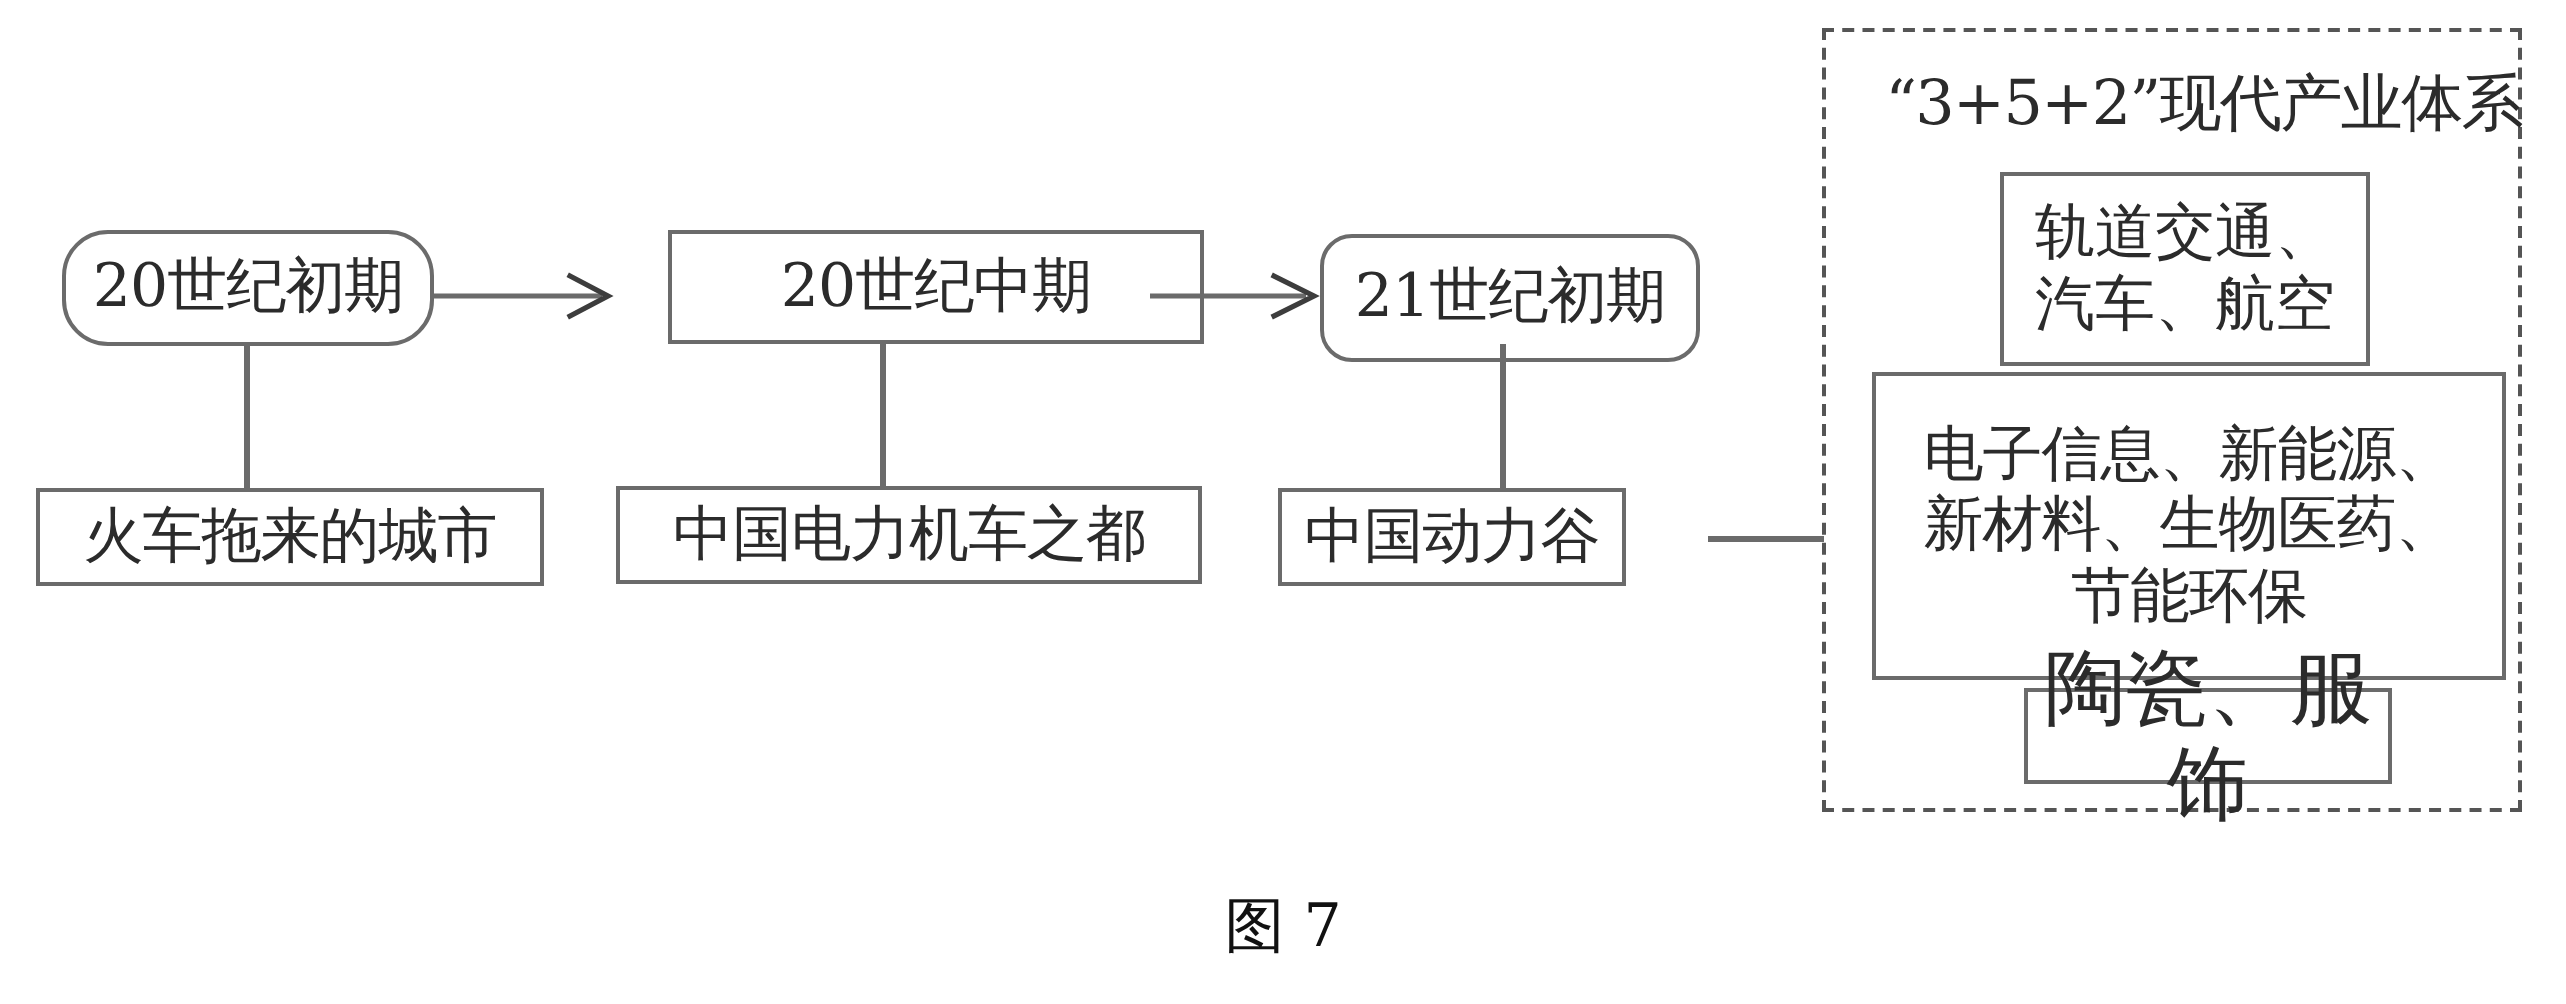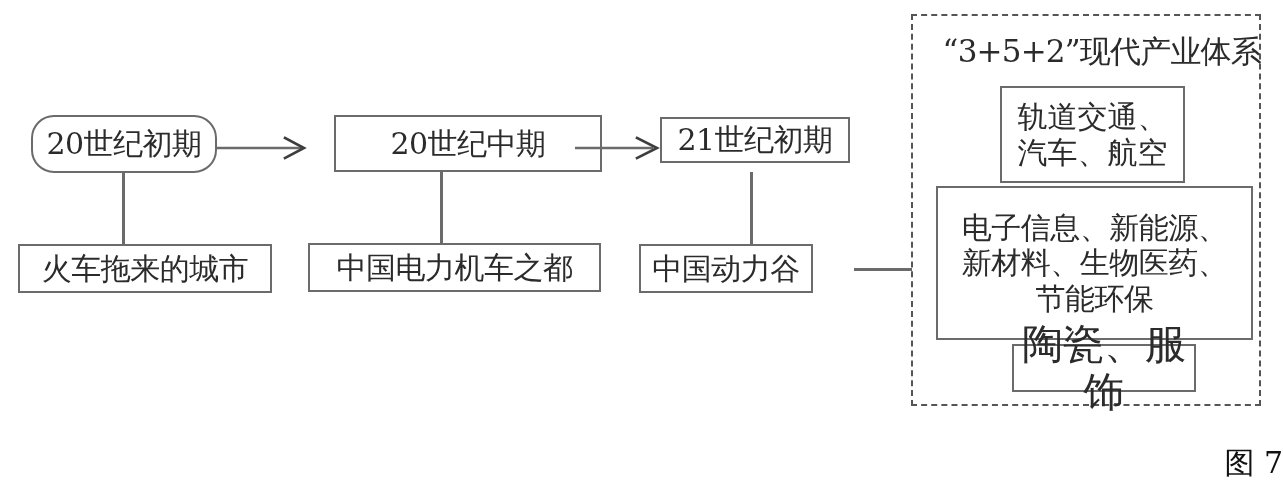--- a/index.html
+++ b/index.html
@@ -46,21 +46,21 @@
     text-align: center;
     color: #2b2b2b;
     white-space: nowrap;
   }
   .connector {
     position: absolute;
     background: #6b6b6b;
   }
   .caption {
     position: absolute;
-    text-align: right;
+    text-align: center;
     color: #111111;
     white-space: nowrap;
   }
   svg.arrow { position: absolute; overflow: visible; }
   svg.arrow line { stroke: #6b6b6b; stroke-width: 2.4; }
   svg.arrow path { stroke: #3d3d3d; stroke-width: 2.6; fill: none; stroke-linecap: square; }
 </style>
 </head>
 <body>
 
@@ -81,21 +81,21 @@
 
   <div class="connector" style="left:440px; top:172px; width:2.5px; height:72px;"></div>
 
   <div class="box tight" style="left:308px; top:243px; width:293px; height:49px; font-size:30px;">中国电力机车之都</div>
 
   <svg class="arrow" style="left:575px; top:136px; width:88px; height:24px;" viewBox="0 0 88 24">
     <line x1="0" y1="12" x2="78" y2="12"></line>
     <path d="M 62 2 L 82 12 L 62 22"></path>
   </svg>
 
-  <div class="box tight" style="left:660px; top:117px; width:190px; height:46px; font-size:30px;">21世纪初期</div>
+  <div class="box tight" style="left:660px; top:117px; width:190px; height:64px; font-size:30px;border-radius:16px;">21世纪初期</div>
 
   <div class="connector" style="left:750px; top:172px; width:2.5px; height:72px;"></div>
 
   <div class="box tight" style="left:639px; top:244px; width:174px; height:49px; font-size:30px;">中国动力谷</div>
 
   <div class="connector" style="left:854px; top:268px; width:58px; height:2.5px;"></div>
 
   <div class="dashed-panel" style="left:911px; top:14px; width:350px; height:392px;"></div>
 
   <div class="panel-title" style="left:911px; top:31px; width:350px; font-size:31px; letter-spacing:-0.8px;text-align:right;">“3+5+2”现代产业体系</div>

